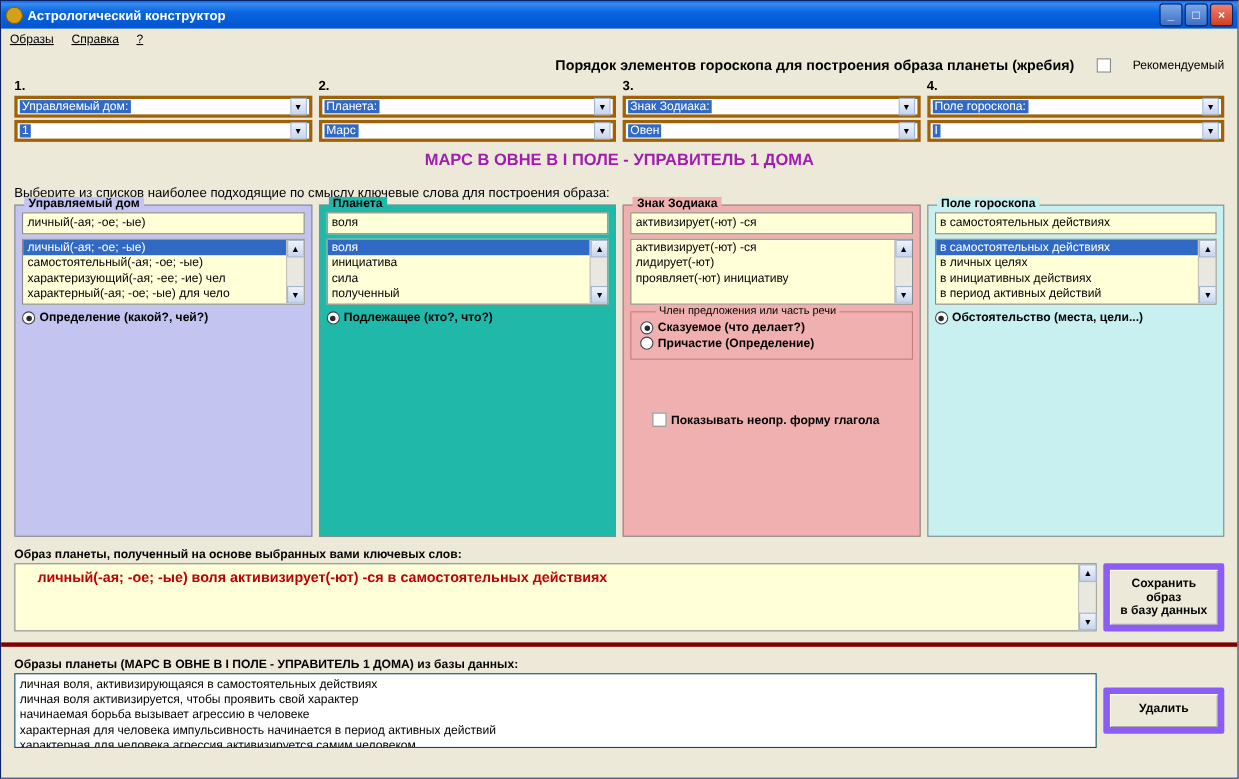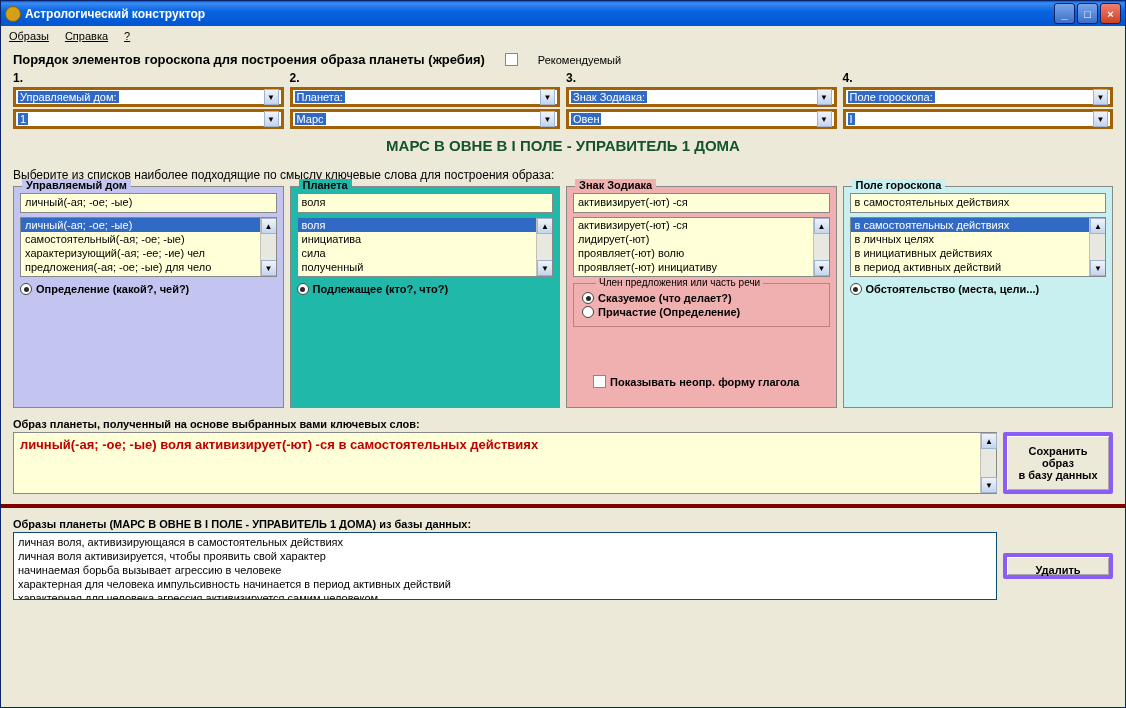--- a/index.html
+++ b/index.html
@@ -7,31 +7,31 @@
 .window { width: 1126px; height: 708px; background: #ece9d8; border: 1px solid #0a246a; display: flex; flex-direction: column; }
 .titlebar { height: 25px; background: linear-gradient(to bottom, #0058e0 0%, #3a8df0 8%, #0a65e0 40%, #0054d0 100%); display: flex; align-items: center; padding: 0 4px; color: white; font-weight: bold; }
 .titlebar-icon { width: 16px; height: 16px; background: #d4a017; border-radius: 50%; margin-right: 4px; border: 1px solid #8a6000; }
 .titlebar-text { flex: 1; font-size: 12px; }
 .win-buttons { display: flex; gap: 2px; }
 .win-btn { width: 21px; height: 21px; background: linear-gradient(to bottom, #7ba7e8, #3d6fc8); border: 1px solid #0a246a; border-radius: 3px; display: flex; align-items: center; justify-content: center; color: white; font-weight: bold; cursor: pointer; }
 .win-btn.close { background: linear-gradient(to bottom, #f08070, #d04020); }
 .menubar { height: 20px; display: flex; align-items: center; padding: 0 8px; gap: 16px; }
 .menubar span { text-decoration: underline; cursor: pointer; }
 .content { flex: 1; padding: 6px 12px; display: flex; flex-direction: column; overflow: hidden; }
-.order-row { display: flex; align-items: center; gap: 20px; margin-bottom: 4px; }
+.order-row { display: flex; align-items: center; gap: 20px; margin-bottom: 4px; justify-content: flex-end; }
 .order-label { font-size: 13px; font-weight: bold; }
 .dd-row { display: flex; gap: 6px; margin-bottom: 2px; }
 .dd-col { flex: 1; display: flex; flex-direction: column; gap: 2px; }
 .num-label { font-weight: bold; font-size: 12px; }
 .dd { height: 20px; background: white; border: 3px solid #a16207; display: flex; align-items: center; justify-content: space-between; padding: 0 2px; cursor: pointer; }
 .dd-sel { background: #316ac5; color: white; padding: 0 2px; }
 .dd-arrow { width: 15px; height: 16px; background: linear-gradient(to bottom, #f0f4fa, #c5d5ee); border: 1px solid #a0b4d0; display: flex; align-items: center; justify-content: center; font-size: 8px; }
-.red-title { color: #14532d; font-weight: bold; font-size: 15px; text-align: center; margin: 6px 0 2px; }
+.red-title { color: #a21caf; font-weight: bold; font-size: 15px; text-align: center; margin: 6px 0 2px; }
 .choose-label { font-weight: normal; font-size: 12px; margin-bottom: 4px; margin-top: 12px; }
-.panels { display: flex; gap: 6px; height: 222px; }
+.panels { display: flex; gap: 6px; height: 302px; }
 .panel { flex: 1; border: 1px solid #888; padding: 6px; position: relative; }
 .panel.p1 { background: #c4c4f0; }
 .panel.p2 { background: #20b8a8; }
 .panel.p3 { background: #f0b0b0; }
 .panel.p4 { background: #c8f0f0; }
 .panel-title { position: absolute; top: -8px; left: 8px; background: inherit; padding: 0 4px; font-weight: bold; font-size: 11px; }
 .field { background: #ffffd8; border: 1px solid #888; height: 20px; padding: 2px 4px; margin-bottom: 4px; }
 .listbox { background: #ffffd8; border: 1px solid #888; height: 60px; overflow: hidden; position: relative; }
 .listbox-inner { padding: 0; }
 .list-item { padding: 1px 4px; white-space: nowrap; overflow: hidden; }
@@ -41,23 +41,23 @@
 .sb-btn.down { position: absolute; bottom: 0; }
 .radio-row { display: flex; align-items: center; gap: 4px; margin-top: 6px; font-weight: bold; }
 .radio { width: 12px; height: 12px; border-radius: 50%; border: 1px solid #444; background: white; display: flex; align-items: center; justify-content: center; }
 .radio.on::after { content: ''; width: 5px; height: 5px; background: #2a2a2a; border-radius: 50%; }
 .sub-fieldset { border: 1px solid #c08080; margin-top: 6px; padding: 6px 8px 8px; position: relative; }
 .sub-fieldset-title { position: absolute; top: -7px; left: 22px; background: #f0b0b0; padding: 0 3px; font-size: 10px; }
 .check-row { display: flex; align-items: center; gap: 4px; margin-top: 8px; font-weight: bold; margin-left: 20px; }
 .checkbox { width: 13px; height: 13px; border: 1px solid #888; background: white; }
 .result-label { font-weight: bold; margin: 10px 0 2px; }
 .result-row { display: flex; gap: 6px; align-items: stretch; }
-.result-box { flex: 1; background: #ffffd8; border: 1px solid #888; height: 62px; padding: 4px 6px; position: relative; }
+.result-box { flex: 1; background: #ffffd8; border: 1px solid #888; height: 62px; padding: 4px 20px; position: relative; }
 .result-text { color: #c00000; font-weight: bold; font-size: 13px; }
-.btn { background: #ece9d8; border: 4px solid #8b5cf6; border-radius: 2px; padding: 4px 8px; font-weight: bold; cursor: pointer; box-shadow: 1px 1px 0 #fff inset, -1px -1px 0 #aaa inset; text-align: center; }
+.btn { background: #ece9d8; border: 6px solid #8b5cf6; border-radius: 2px; padding: 4px 8px; font-weight: bold; cursor: pointer; box-shadow: 1px 1px 0 #fff inset, -1px -1px 0 #aaa inset; text-align: center; }
 .divider { height: 4px; background: #800000; margin: 10px -12px; }
 .db-label { font-weight: bold; margin-bottom: 2px; }
 .db-row { display: flex; gap: 6px; align-items: stretch; }
 .db-list { flex: 1; background: white; border: 1px solid #0c4a6e; height: 68px; padding: 2px 4px; overflow: hidden; }
 .db-list div { padding: 0; line-height: 14px; }
 </style>
 </head>
 <body>
 
 <div class="window">
@@ -160,21 +160,21 @@
     <div class="panels">
 
       <div class="panel p1">
         <div class="panel-title">Управляемый дом</div>
         <div class="field">личный(-ая; -ое; -ые)</div>
         <div class="listbox">
           <div class="listbox-inner">
             <div class="list-item sel">личный(-ая; -ое; -ые)</div>
             <div class="list-item">самостоятельный(-ая; -ое; -ые)</div>
             <div class="list-item">характеризующий(-ая; -ее; -ие) чел</div>
-            <div class="list-item">предложения(-ая; -ое; -ые) для чело</div>
+            <div class="list-item">характерный(-ая; -ое; -ые) для чело</div>
           </div>
           <div class="scrollbar">
               <div class="sb-btn">▲</div>
               <div class="sb-btn down">▼</div>
             </div>
         </div>
         <div class="radio-row">
           <span class="radio on"></span>
           <span>Определение (какой?, чей?)</span>
         </div>
@@ -201,21 +201,20 @@
         </div>
       </div>
 
       <div class="panel p3">
         <div class="panel-title">Знак Зодиака</div>
         <div class="field">активизирует(-ют) -ся</div>
         <div class="listbox">
           <div class="listbox-inner">
             <div class="list-item">активизирует(-ют) -ся</div>
             <div class="list-item">лидирует(-ют)</div>
-            <div class="list-item">проявляет(-ют) волю</div>
             <div class="list-item">проявляет(-ют) инициативу</div>
           </div>
           <div class="scrollbar">
               <div class="sb-btn">▲</div>
               <div class="sb-btn down">▼</div>
             </div>
         </div>
         <div class="sub-fieldset">
           <div class="sub-fieldset-title">Член предложения или часть речи</div>
           <div class="radio-row" style="margin-top:2px">
@@ -275,17 +274,17 @@
 
     <div class="db-label">Образы планеты (МАРС В ОВНЕ В  I ПОЛЕ - УПРАВИТЕЛЬ 1 ДОМА) из базы данных:</div>
     <div class="db-row">
       <div class="db-list">
         <div>личная воля, активизирующаяся в самостоятельных действиях</div>
         <div>личная воля активизируется, чтобы проявить свой характер</div>
         <div>начинаемая борьба вызывает агрессию в человеке</div>
         <div>характерная для человека импульсивность начинается в период активных действий</div>
         <div>характерная для человека агрессия активизируется самим человеком</div>
       </div>
-      <div class="btn" style="width:110px; height:26px; align-self:center; line-height:18px;">Удалить</div>
+      <div class="btn" style="width:110px; height:42px; align-self:center; line-height:18px;">Удалить</div>
     </div>
 
   </div>
 </div>
 
 </body></html>

